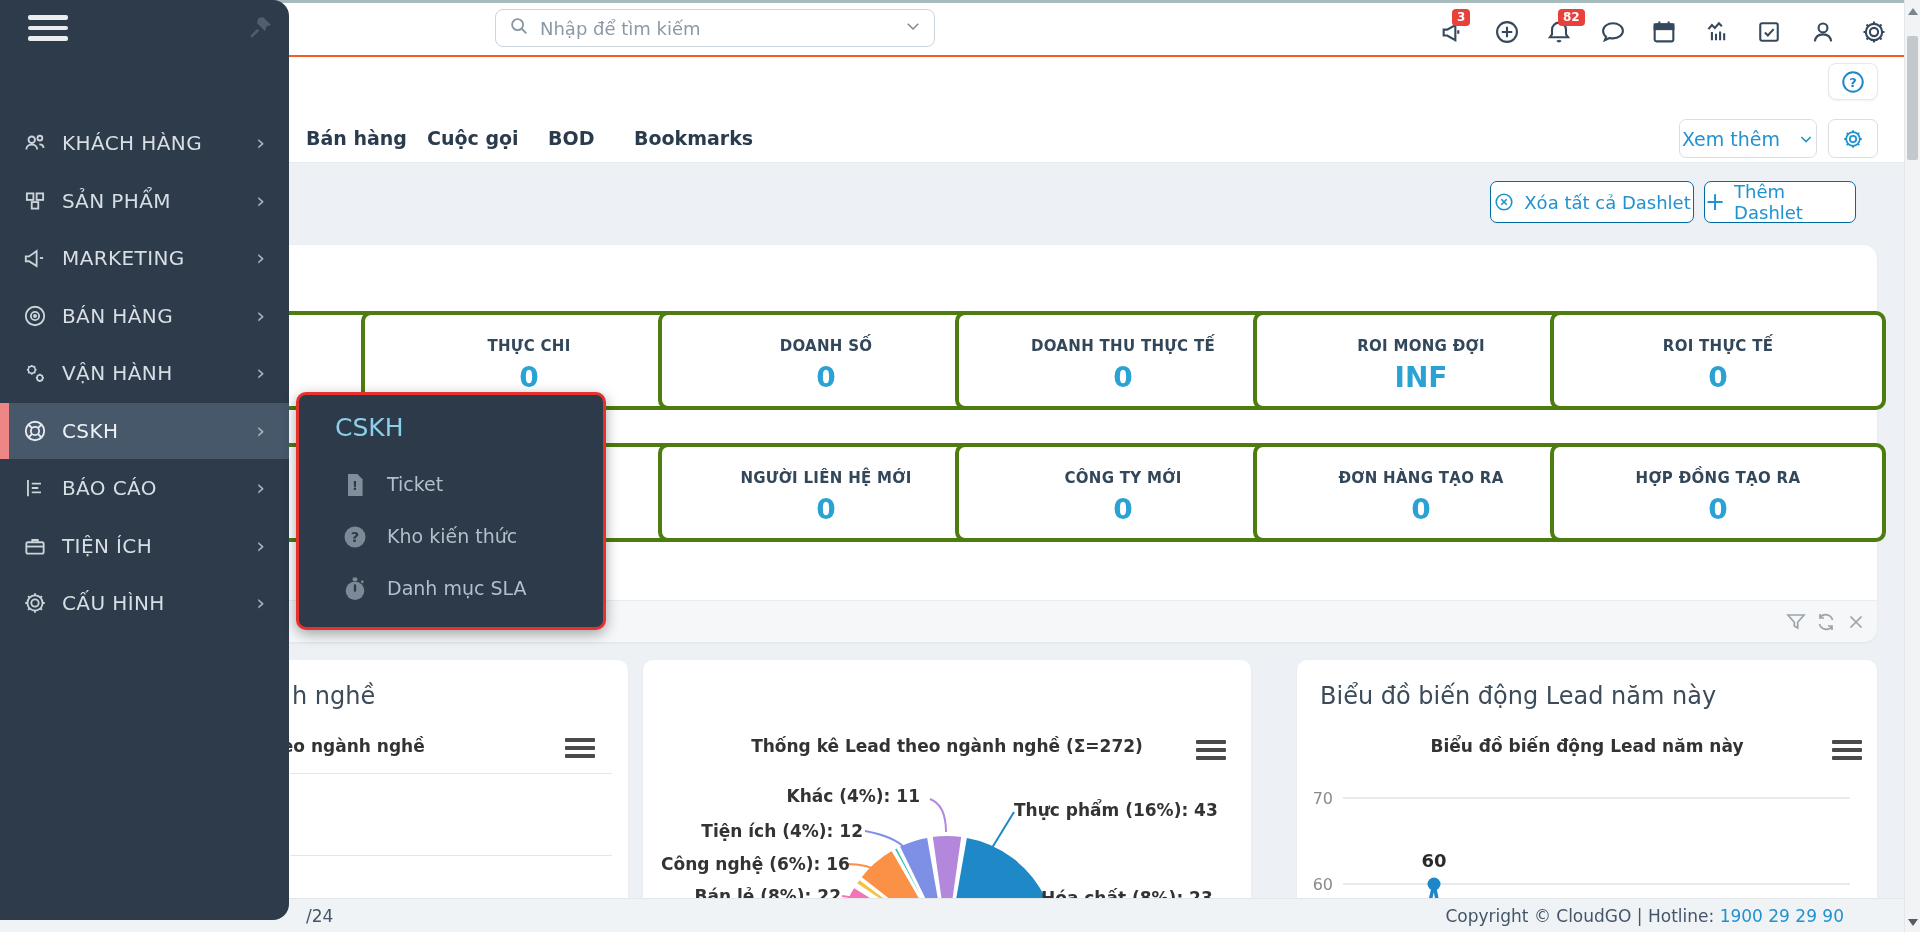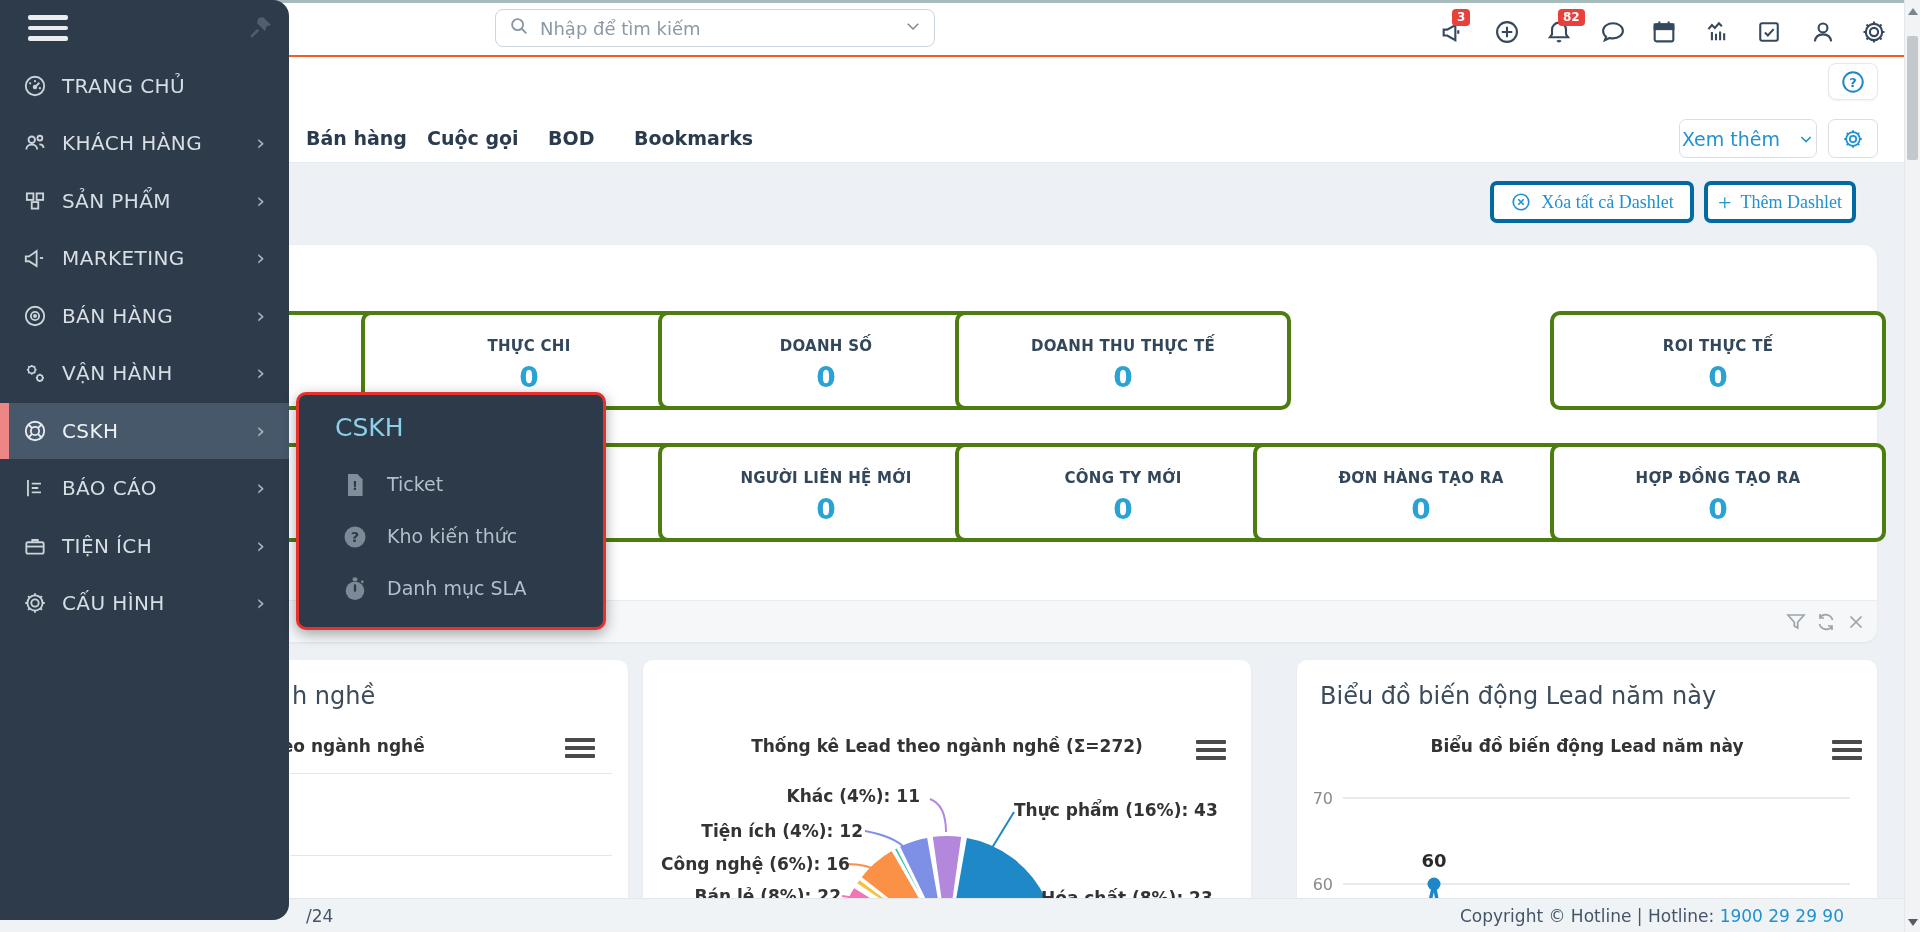--- a/index.html
+++ b/index.html
@@ -24,21 +24,21 @@
   #arrow-down { bottom:6px; border-top:7px solid #525c66; }
 
   
   #tabstrip { left:0; top:57px; width:1904px; height:106px; background:#fff; border-bottom:1px solid #e7ebef; z-index:1; }
   .tab { position:absolute; top:118px; height:40px; line-height:40px; font-size:19px; font-weight:600; color:#2b3b4e; cursor:pointer; z-index:2; }
   #help-btn { left:1828px; top:63px; width:50px; height:37px; background:#fff; border:1px solid #e3e8ec; border-radius:8px; box-shadow:0 1px 2px rgba(0,0,0,.05); display:flex; align-items:center; justify-content:center; cursor:pointer; z-index:2; }
   #xemthem-btn { left:1679px; top:119px; width:138px; height:39px; background:#fff; border:1px solid #d9dfe5; border-radius:7px; display:flex; align-items:center; justify-content:center; gap:18px; color:#2191d0; font-size:19px; cursor:pointer; z-index:2; }
   #gear-btn { left:1828px; top:119px; width:50px; height:39px; background:#fff; border:1px solid #d9dfe5; border-radius:7px; display:flex; align-items:center; justify-content:center; cursor:pointer; z-index:2; }
 
   
-  .dash-btn { position:absolute; top:181px; height:42px; background:#fff; border:4px solid #0369a1; border-radius:7px; box-shadow:0 1px 2px rgba(0,0,0,.04); display:flex; align-items:center; justify-content:center; gap:9px; color:#2191d0; font-size:18px; cursor:pointer; z-index:2;font-family:Liberation Serif, serif; }
+  .dash-btn { position:absolute; top:181px; height:42px; background:#fff; border:1px solid #0369a1; border-radius:7px; box-shadow:0 1px 2px rgba(0,0,0,.04); display:flex; align-items:center; justify-content:center; gap:9px; color:#2191d0; font-size:18px; cursor:pointer; z-index:2; }
   #btn-xoa { left:1490px; width:204px; }
   #btn-them { left:1704px; width:152px; }
   .plus-glyph { font-size:24px; font-weight:400; line-height:20px; }
 
   
   #kpi-panel { left:50px; top:245px; width:1827px; height:397px; background:#fff; border-radius:14px; box-shadow:0 1px 3px rgba(0,0,0,.06); z-index:1; }
   #kpi-footer { position:absolute; left:0; top:355px; width:1827px; height:42px; background:#f5f7f8; border-top:1px solid #eaedef; border-radius:0 0 14px 14px; }
   .pf-ico { position:absolute; top:8px; width:26px; height:26px; display:flex; align-items:center; justify-content:center; cursor:pointer; }
   .kpi-card { position:absolute; width:336px; height:99px; background:#fff; border:4px solid #4d7c0f; border-radius:10px; text-align:center; }
   .kc0{left:14px}.kc1{left:311px}.kc2{left:608px}.kc3{left:905px}.kc4{left:1203px}.kc5{left:1500px}
@@ -211,20 +211,24 @@
     <div class="kpi-title">THỰC CHI</div>
     <div class="kpi-value">0</div>
   </div>
   <div class="kpi-card kc2 kr1">
     <div class="kpi-title">DOANH SỐ</div>
     <div class="kpi-value">0</div>
   </div>
   <div class="kpi-card kc3 kr1">
     <div class="kpi-title">DOANH THU THỰC TẾ</div>
     <div class="kpi-value">0</div>
+  </div>
+  <div class="kpi-card kc4 kr1">
+    <div class="kpi-title">ROI MONG ĐỢI</div>
+    <div class="kpi-value">INF</div>
   </div>
   <div class="kpi-card kc5 kr1">
     <div class="kpi-title">ROI THỰC TẾ</div>
     <div class="kpi-value">0</div>
   </div>
 
   <div class="kpi-card kc2 kr2">
     <div class="kpi-title">NGƯỜI LIÊN HỆ MỚI</div>
     <div class="kpi-value">0</div>
   </div>
@@ -329,49 +333,40 @@
     <path d="M137 224 L124 280" stroke="#1f87c9" stroke-width="3.5" fill="none"></path>
     <path d="M137 224 L148 280" stroke="#1f87c9" stroke-width="3.5" fill="none"></path>
     <circle cx="137" cy="224" r="6.5" fill="#1f87c9"></circle>
     <text x="137" y="207" text-anchor="middle" font-size="18" font-weight="bold" fill="#2b2b2b">60</text>
   </svg>
 </div>
 
 <div class="abs" id="footer">
   <span id="footer-left">/24</span>
   <span id="footer-right">
-    <span>Copyright © Hotline</span>
+    <span>Copyright © CloudGO</span>
     <span>|</span>
     <span>Hotline:</span>
     <span class="hotline">1900 29 29 90</span>
   </span>
 </div>
 
 <div class="abs" id="sidebar">
   <div id="hamburger">
       <div></div>
       <div></div>
       <div></div>
     </div>
   <div id="pin">
     <svg width="28" height="28" viewBox="0 0 24 24">
         <path d="M14.5 2.5l7 7-4 1.2-1.2 4-7-7 1.2-4z" fill="#515e6b"></path>
         <path d="M10.5 13.5L4.5 19.5" stroke="#515e6b" stroke-width="2.2" fill="none"></path>
       </svg>
   </div>
 
-  <div class="side-item" style="top:58px">
-    <span class="sico"><svg width="26" height="26" viewBox="0 0 24 24" fill="none" stroke="#ccd4da" stroke-width="1.7">
-          <circle cx="12" cy="12" r="8.5"></circle>
-          <path d="M12 13l4-4"></path>
-          <circle cx="12" cy="13" r="1.2" fill="#ccd4da"></circle>
-          <path d="M7.5 9.5h.01M12 7.5h.01M16.5 14h.01" stroke-linecap="round" stroke-width="2"></path>
-        </svg></span>
-    <span class="slabel">TRANG CHỦ</span>
-  </div>
   <div class="side-item" style="top:115px">
     <span class="sico"><svg width="26" height="26" viewBox="0 0 24 24" fill="none" stroke="#ccd4da" stroke-width="1.7">
           <circle cx="9" cy="9" r="3"></circle>
           <circle cx="16.5" cy="7.5" r="2.2"></circle>
           <path d="M4 18c0-3 2.6-4.5 5-4.5s5 1.5 5 4.5"></path>
           <path d="M16 13.2c2 0 3.8 1.2 3.8 3.3"></path>
         </svg></span>
     <span class="slabel">KHÁCH HÀNG</span>
     <span class="schev">›</span>
   </div>

